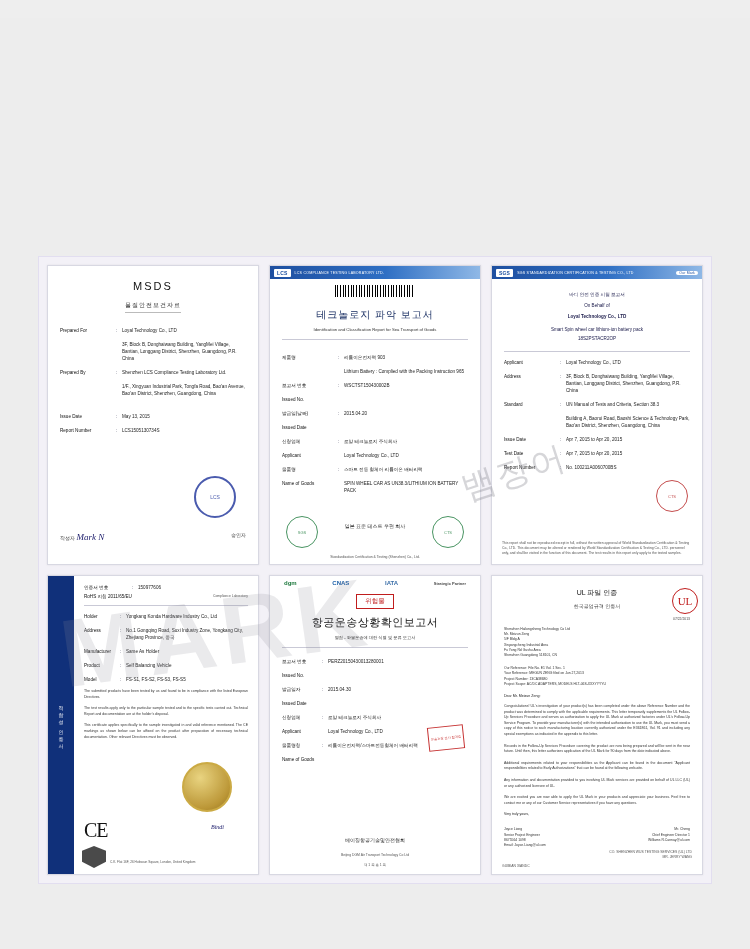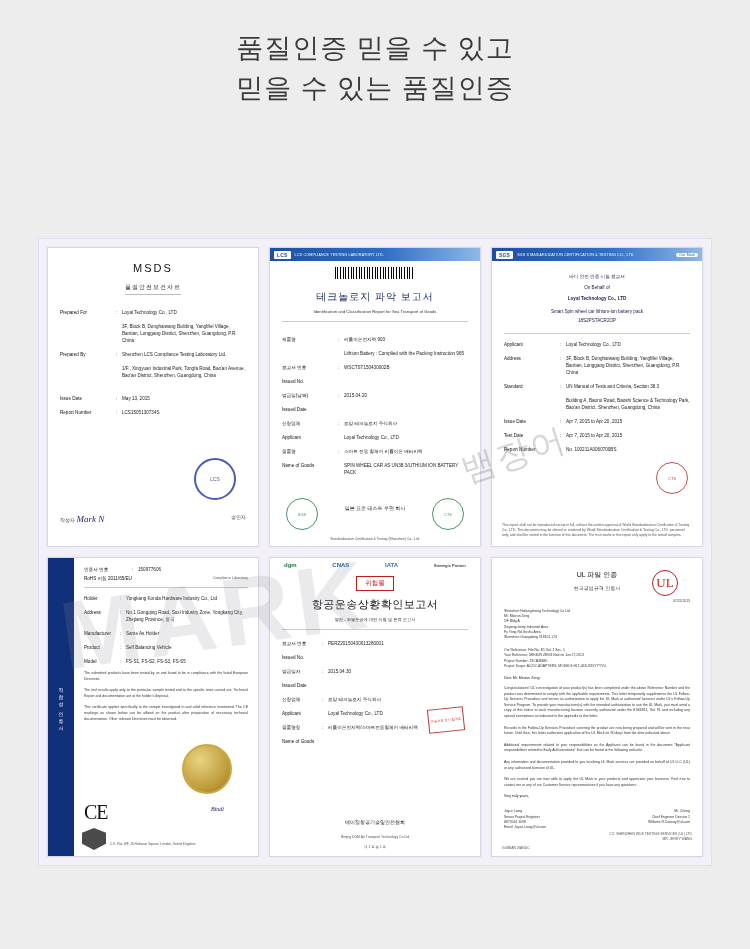--- a/index.html
+++ b/index.html
@@ -303,27 +303,27 @@
     color: #c01d1d;
     font-size: 3.2px;
     display: flex; align-items: center; justify-content: center;
     text-align: center;
     transform: rotate(-6deg);
     opacity: .9;
   }
   
   .ul-badge {
     position: absolute;
-    right: 24px;
+    right: 4px;
     top: 12px;
     width: 24px; height: 24px;
     border-radius: 50%;
     border: 1.6px solid #c01d1d;
     color: #c01d1d;
-    font-size: 13px;
+    font-size: 11px;
     font-family: "Liberation Serif", serif;
     display: flex; align-items: center; justify-content: center;
   }
   .ul-title {
     text-align: center;
     font-size: 7px;
     color: #111;
     margin-top: 12px;
   }
   .ul-sub {
@@ -374,24 +374,20 @@
     font-family: "Liberation Serif", serif;
     font-style: italic;
     color: #1a1a6a;
   }
 </style>
 </head>
 <body>
 
 <div class="page">
 
-  <div class="headline">
-    <div class="line">품질인증 믿을 수 있고</div>
-    <div class="line">믿을 수 있는 품질인증</div>
-  </div>
 
   <div class="body-copy">
   </div>
 
   <div class="cert-grid">
 
     <div class="cert">
       <div class="inner cellwrap">
         <div class="msds-title">MSDS</div>
         <div class="msds-subwrap"><span class="msds-sub">물질안전보건자료</span></div>

